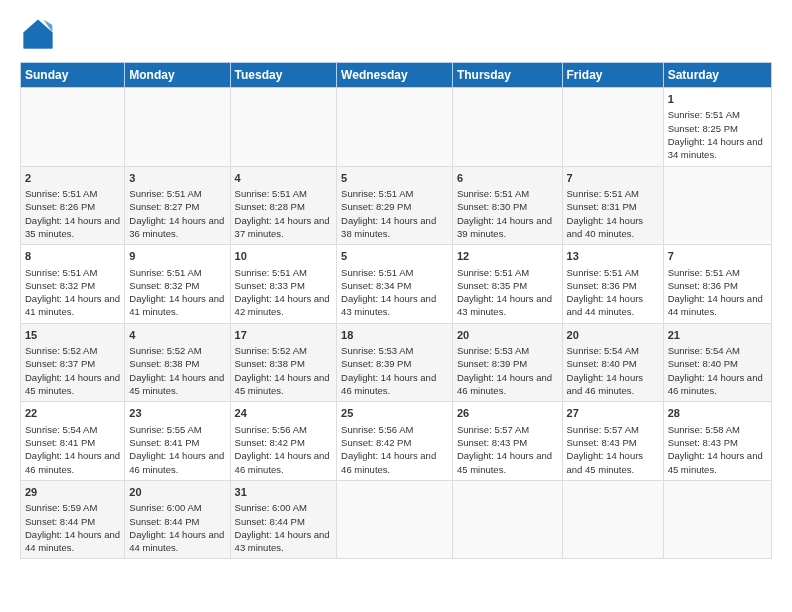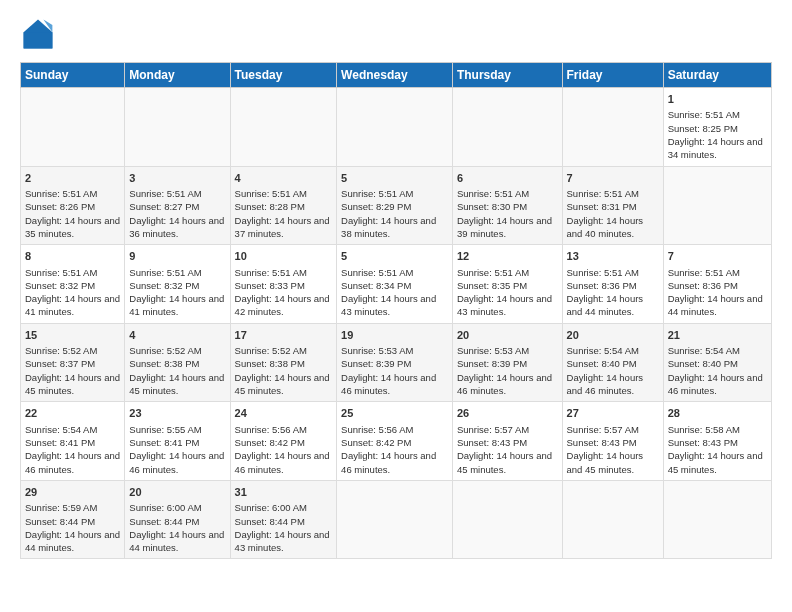--- a/index.html
+++ b/index.html
@@ -149,21 +149,21 @@
           <td><span class="day-num">10</span>Sunrise: 5:51 AM<br>Sunset: 8:33 PM<br>Daylight: 14 hours and 42 minutes.</td>
           <td><span class="day-num">5</span>Sunrise: 5:51 AM<br>Sunset: 8:34 PM<br>Daylight: 14 hours and 43 minutes.</td>
           <td><span class="day-num">12</span>Sunrise: 5:51 AM<br>Sunset: 8:35 PM<br>Daylight: 14 hours and 43 minutes.</td>
           <td><span class="day-num">13</span>Sunrise: 5:51 AM<br>Sunset: 8:36 PM<br>Daylight: 14 hours and 44 minutes.</td>
           <td><span class="day-num">7</span>Sunrise: 5:51 AM<br>Sunset: 8:36 PM<br>Daylight: 14 hours and 44 minutes.</td>
         </tr>
         <tr>
           <td><span class="day-num">15</span>Sunrise: 5:52 AM<br>Sunset: 8:37 PM<br>Daylight: 14 hours and 45 minutes.</td>
           <td><span class="day-num">4</span>Sunrise: 5:52 AM<br>Sunset: 8:38 PM<br>Daylight: 14 hours and 45 minutes.</td>
           <td><span class="day-num">17</span>Sunrise: 5:52 AM<br>Sunset: 8:38 PM<br>Daylight: 14 hours and 45 minutes.</td>
-          <td><span class="day-num">19</span>Sunrise: 5:53 AM<br>Sunset: 8:39 PM<br>Daylight: 14 hours and 46 minutes.</td>
+          <td><span class="day-num">18</span>Sunrise: 5:53 AM<br>Sunset: 8:39 PM<br>Daylight: 14 hours and 46 minutes.</td>
           <td><span class="day-num">20</span>Sunrise: 5:53 AM<br>Sunset: 8:39 PM<br>Daylight: 14 hours and 46 minutes.</td>
           <td><span class="day-num">20</span>Sunrise: 5:54 AM<br>Sunset: 8:40 PM<br>Daylight: 14 hours and 46 minutes.</td>
           <td><span class="day-num">21</span>Sunrise: 5:54 AM<br>Sunset: 8:40 PM<br>Daylight: 14 hours and 46 minutes.</td>
         </tr>
         <tr>
           <td><span class="day-num">22</span>Sunrise: 5:54 AM<br>Sunset: 8:41 PM<br>Daylight: 14 hours and 46 minutes.</td>
           <td><span class="day-num">23</span>Sunrise: 5:55 AM<br>Sunset: 8:41 PM<br>Daylight: 14 hours and 46 minutes.</td>
           <td><span class="day-num">24</span>Sunrise: 5:56 AM<br>Sunset: 8:42 PM<br>Daylight: 14 hours and 46 minutes.</td>
           <td><span class="day-num">25</span>Sunrise: 5:56 AM<br>Sunset: 8:42 PM<br>Daylight: 14 hours and 46 minutes.</td>
           <td><span class="day-num">26</span>Sunrise: 5:57 AM<br>Sunset: 8:43 PM<br>Daylight: 14 hours and 45 minutes.</td>

